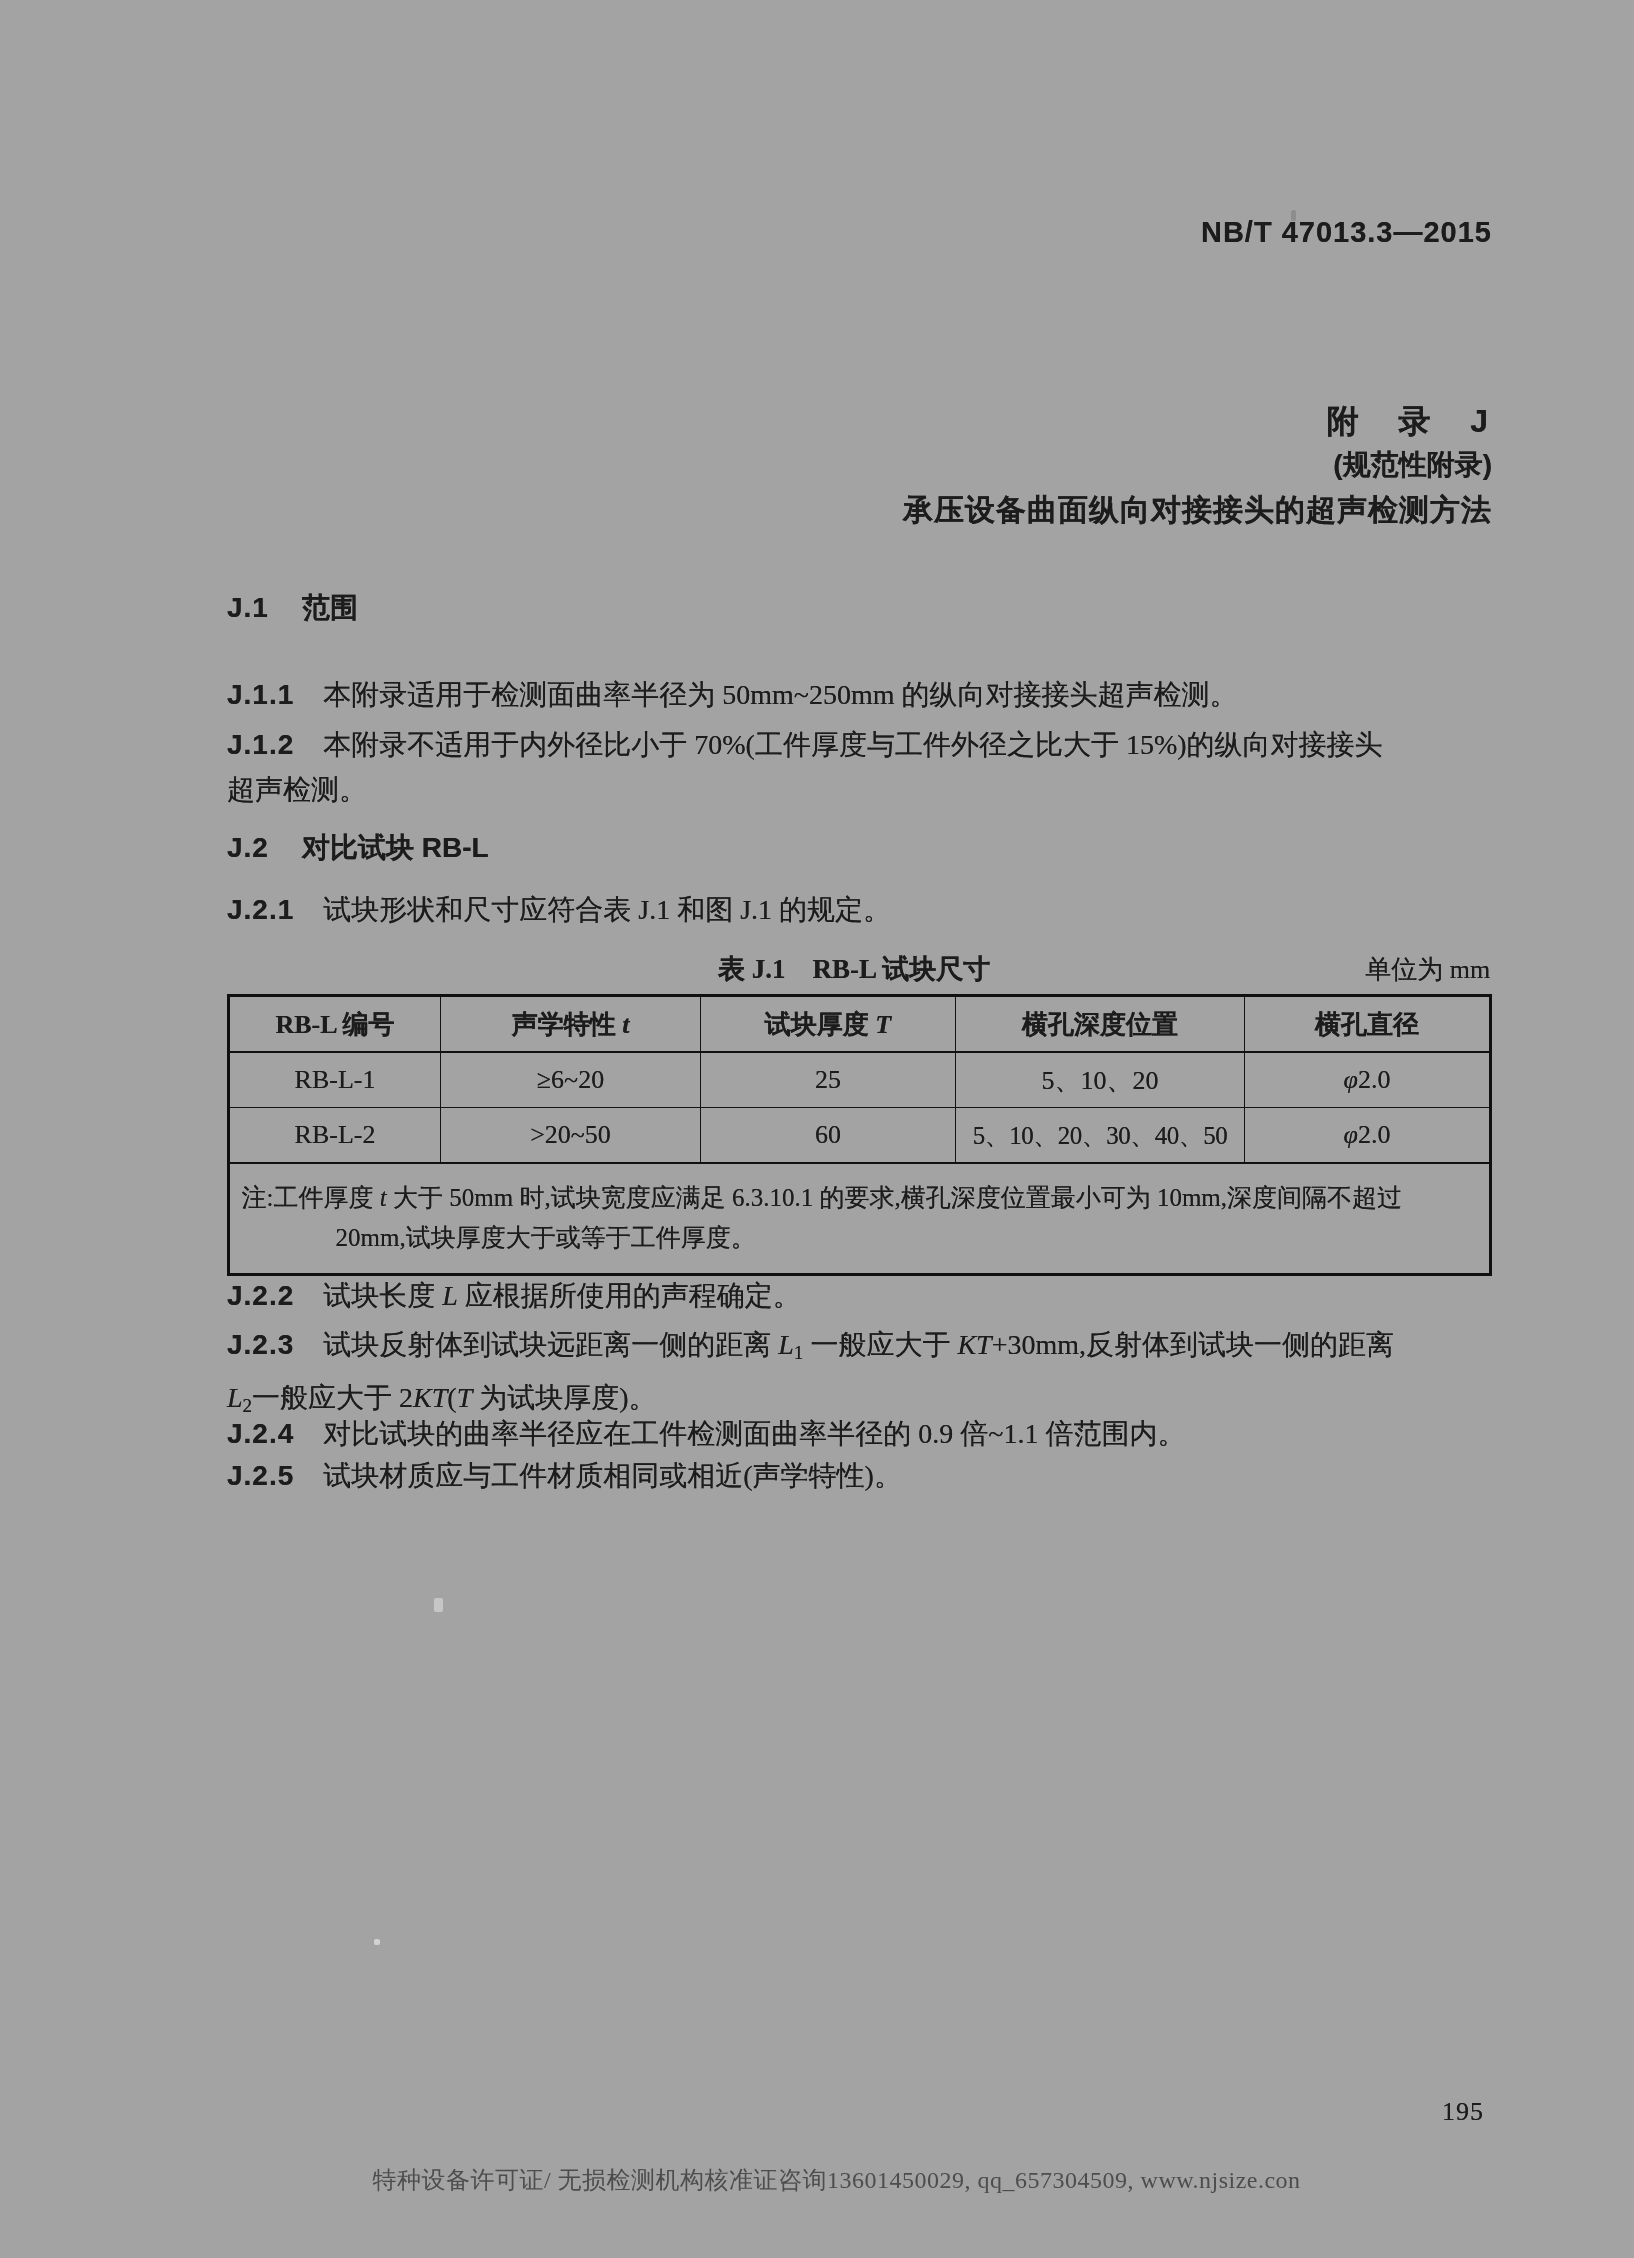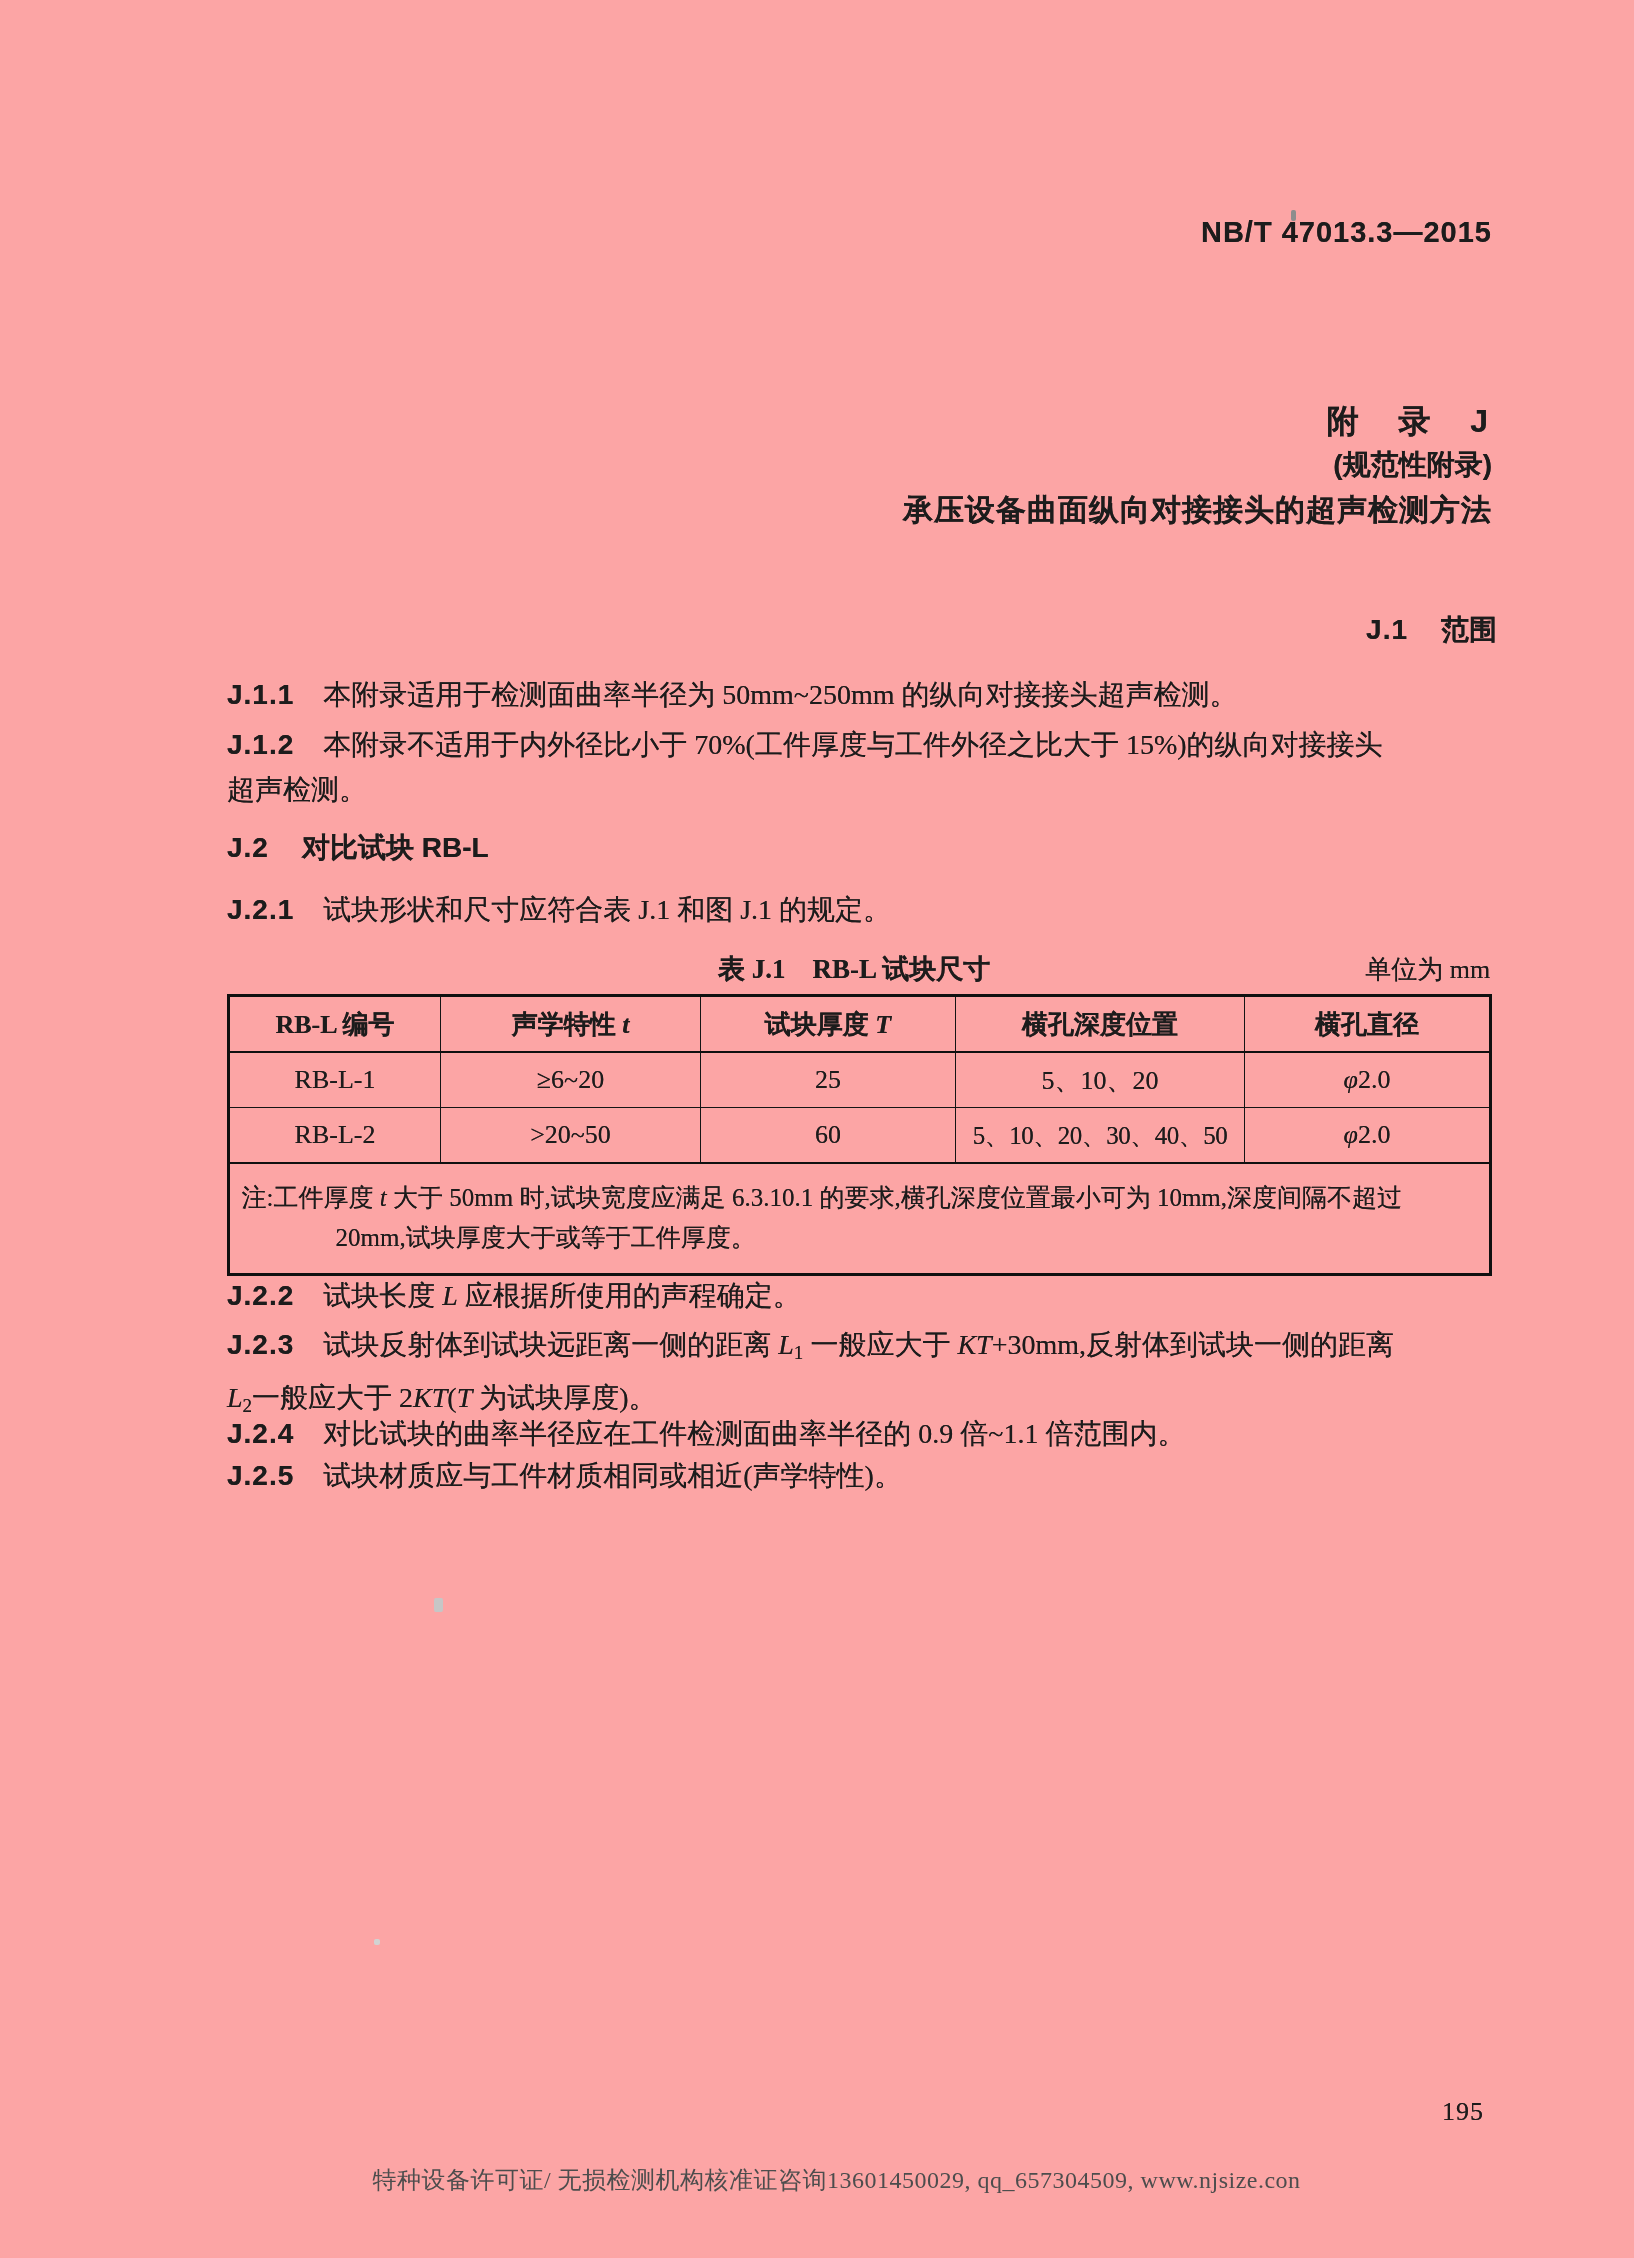--- a/index.html
+++ b/index.html
@@ -1,19 +1,19 @@
 <!DOCTYPE html>
 <html><head>
 <meta charset="utf-8">
 <style>
   html,body{margin:0;padding:0;background:#ffffff;}
   .page{
     position:relative;
     width:1635px;height:2258px;
-    background:#fca5a5;
+    background:#a3a3a3;
     font-family:"Liberation Serif","DejaVu Serif",serif;
     color:#1c1c1c;
     overflow:hidden;
     text-shadow:0 0 0.4px rgba(20,20,20,0.75);
   }
   .abs{position:absolute;}
   .sans{font-family:"Liberation Sans","DejaVu Sans",sans-serif;}
   .it{font-style:italic;}
   .sub{font-size:0.68em;vertical-align:-0.28em;}
 
@@ -70,21 +70,21 @@
 
 <div class="page">
 
   <div class="abs sans hdr-code">NB/T 47013.3—2015</div>
   <div class="abs speck" style="left:1291px;top:210px;width:4.8px;height:10.6px;background:#8d8d8d;"></div>
 
   <div class="abs sans title-block title-1">附　录　J</div>
   <div class="abs sans title-block title-2">(规范性附录)</div>
   <div class="abs sans title-block title-3">承压设备曲面纵向对接接头的超声检测方法</div>
 
-  <div class="abs chead sans" style="top:611px;text-align:right;">
+  <div class="abs chead sans" style="top:589px;">
     <span class="cnum">J.1</span><span>范围</span>
   </div>
 
   <div class="abs para" style="top:672px;">
     <span class="cnum">J.1.1</span><span>本附录适用于检测面曲率半径为 50mm~250mm 的纵向对接接头超声检测。</span>
   </div>
 
   <div class="abs para" style="top:722px;">
     <div><span class="cnum">J.1.2</span><span>本附录不适用于内外径比小于 70%(工件厚度与工件外径之比大于 15%)的纵向对接接头</span></div>
     <div>超声检测。</div>

